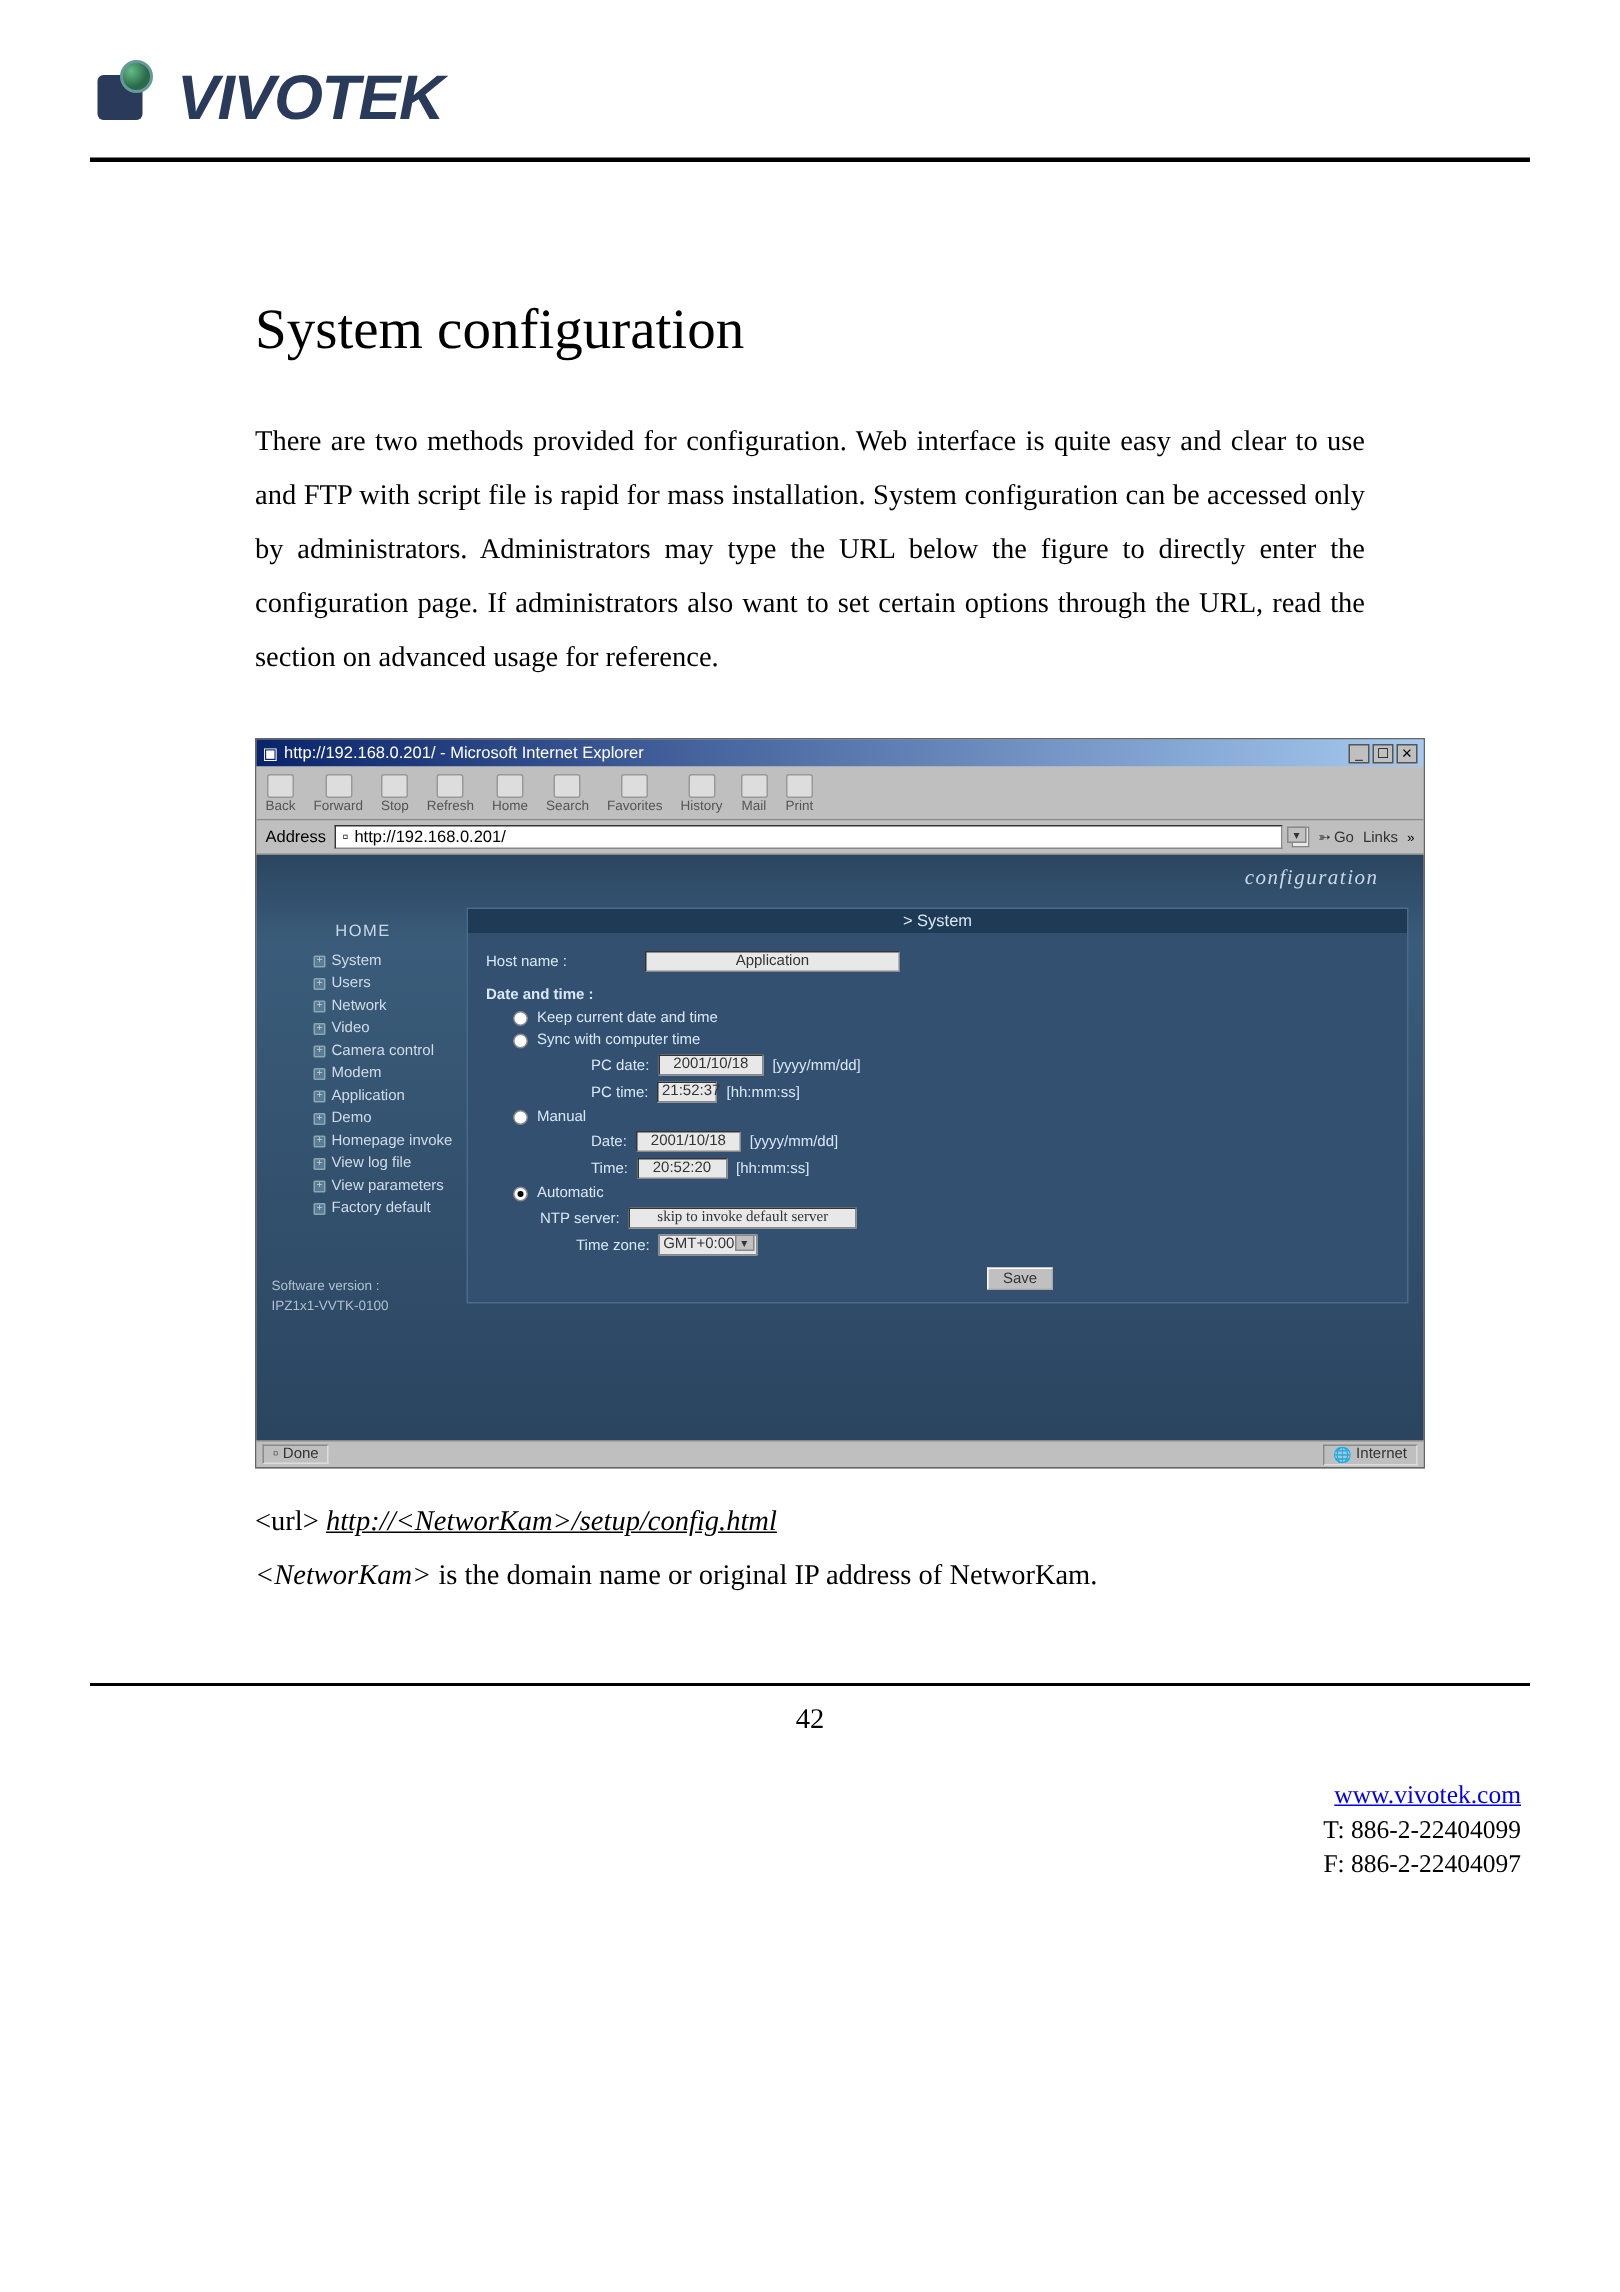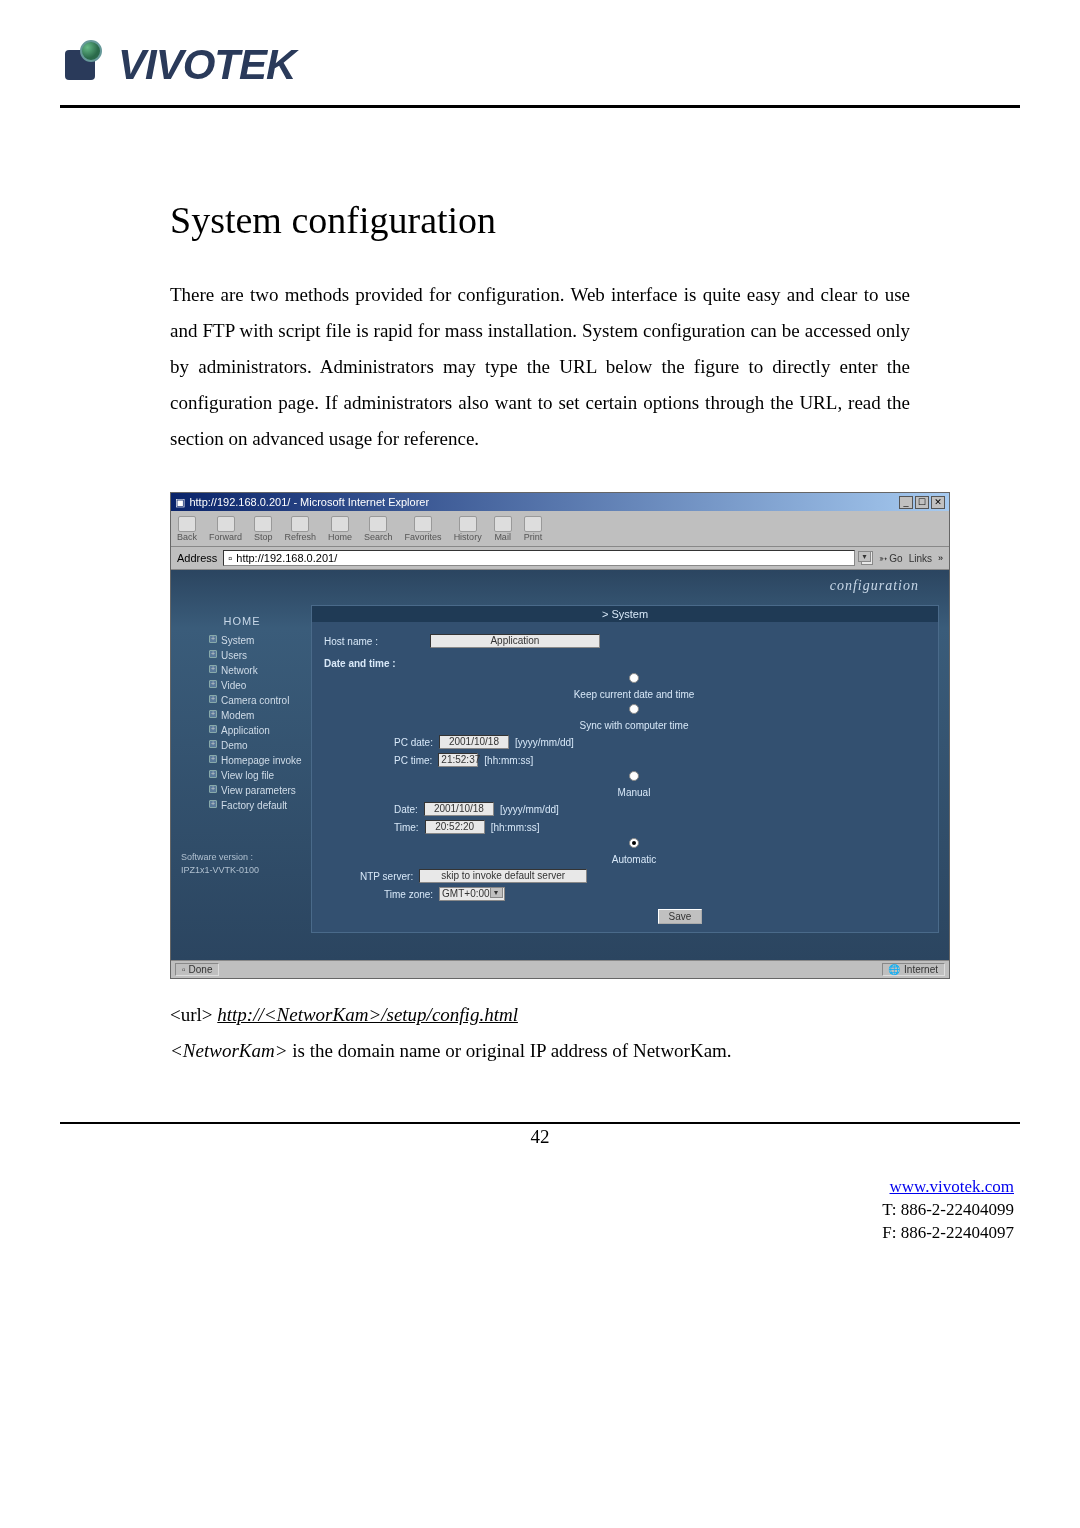--- a/index.html
+++ b/index.html
@@ -158,20 +158,21 @@
       color: #c8d8e8;
       font-size: 11px;
       margin-bottom: 8px;
       text-transform: uppercase;
       letter-spacing: 1px;
     }
     .sb-item {
       font-size: 10px;
       margin: 4px 0;
       display: flex;
+      align-items: center;
       gap: 4px;
       padding-left: 28px;
     }
     .sb-bullet {
       width: 8px; height: 8px;
       background: #5a7a9a;
       border: 1px solid #8aa;
       border-radius: 1px;
       flex-shrink: 0;
       font-size: 7px; text-align:center; line-height:6px; color:#ccc;
@@ -196,21 +197,21 @@
       color: #d8e8f8;
       padding: 2px 8px;
       font-size: 11px;
     }
     .panel-body {
       padding: 8px 12px;
       color: #d8e8f8;
       font-size: 10px;
     }
     .form-row { margin: 4px 0; display: flex; align-items: center; gap: 6px; }
-    .indent { margin-left: 18px; flex-direction: column; }
+    .indent { margin-left: 18px; }
     .indent2 { margin-left: 70px; }
     .tf {
       background: #e8e8e8;
       border: 1px inset #888;
       padding: 0 2px;
       font-size: 10px;
       color: #333;
       height: 14px;
       display: inline-block;
     }
@@ -280,21 +281,21 @@
       font-style: italic;
       margin-top: 14px;
     }
     .caption-line .plain { font-style: normal; }
 
     .page-footer {
       margin-top: 60px;
       text-align: center;
       font-size: 19px;
       border-top: 2px solid #000;
-      padding-top: 2px;
+      padding-top: 12px;
     }
     .footer-right {
       text-align: right;
       font-size: 17px;
       margin-top: 28px;
       padding-right: 6px;
       line-height: 1.35;
     }
     .footer-right a { color: #0000ee; text-decoration: underline; }
   </style>
@@ -485,21 +486,21 @@
               <span class="tf" style="width:60px;">20:52:20</span>
               <span>[hh:mm:ss]</span>
             </div>
 
             <div class="form-row indent">
               <span class="radio checked"></span>
               <span>Automatic</span>
             </div>
             <div class="form-row" style="margin-left:36px;">
               <span>NTP server:</span>
-              <span class="tf" style="width:168px;">skip to invoke default server</span>
+              <span class="tf" style="width:152px;font-family:Liberation Serif, serif;">skip to invoke default server</span>
             </div>
             <div class="form-row" style="margin-left:60px;">
               <span>Time zone:</span>
               <span class="sel">GMT+0:00</span>
             </div>
             <span class="btn-save">Save</span>
           </div>
         </div>
       </div>
     </div>

